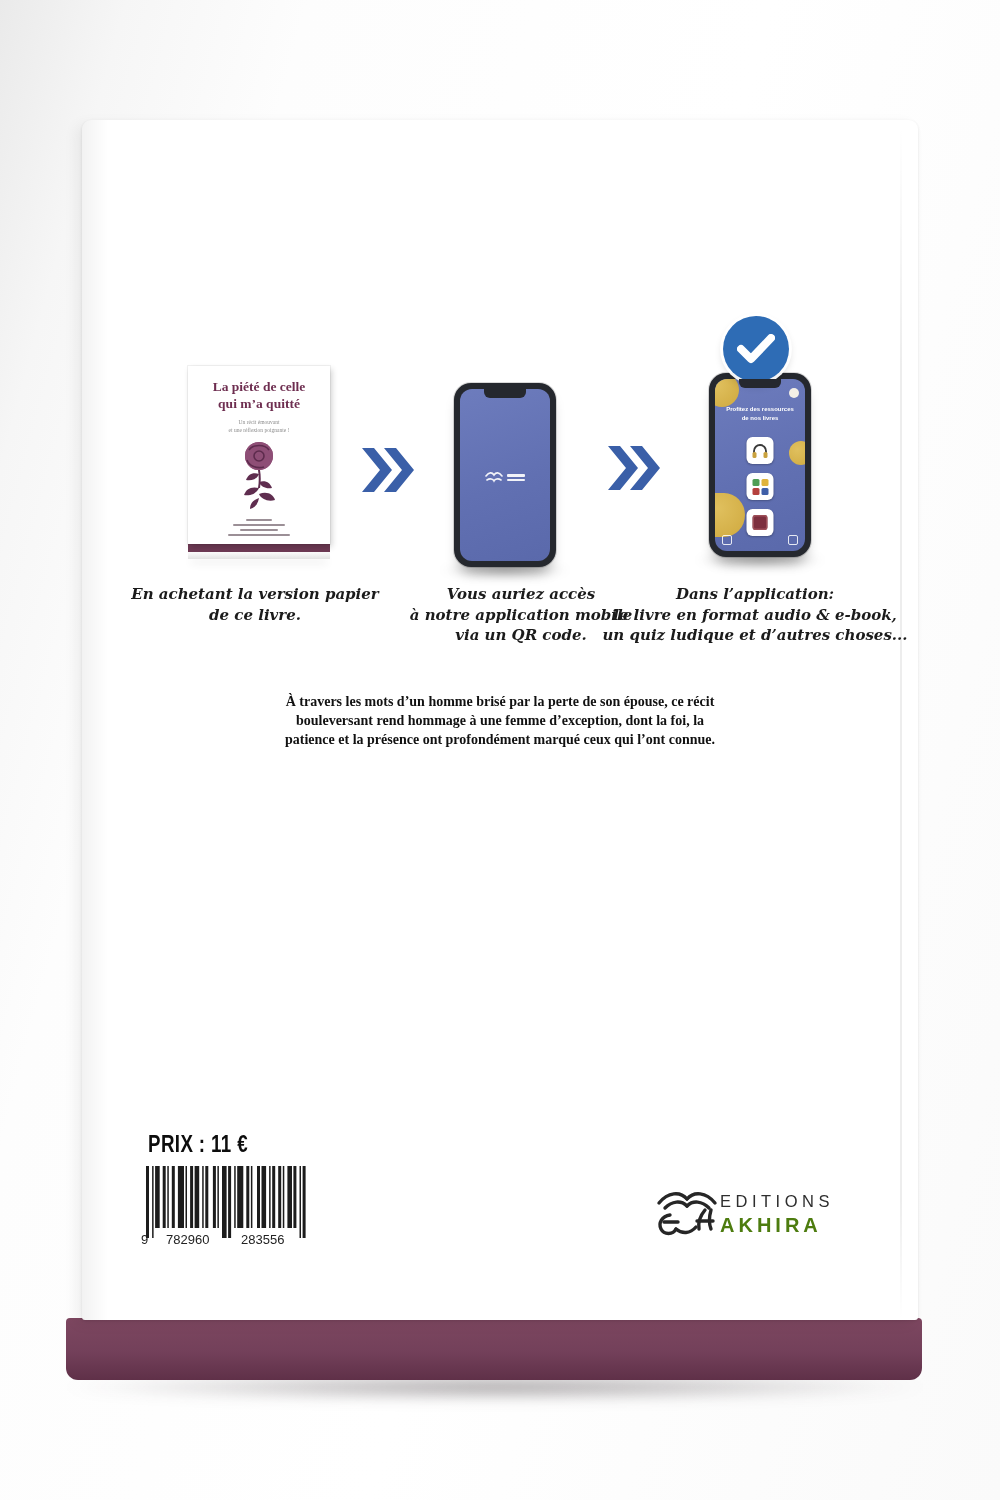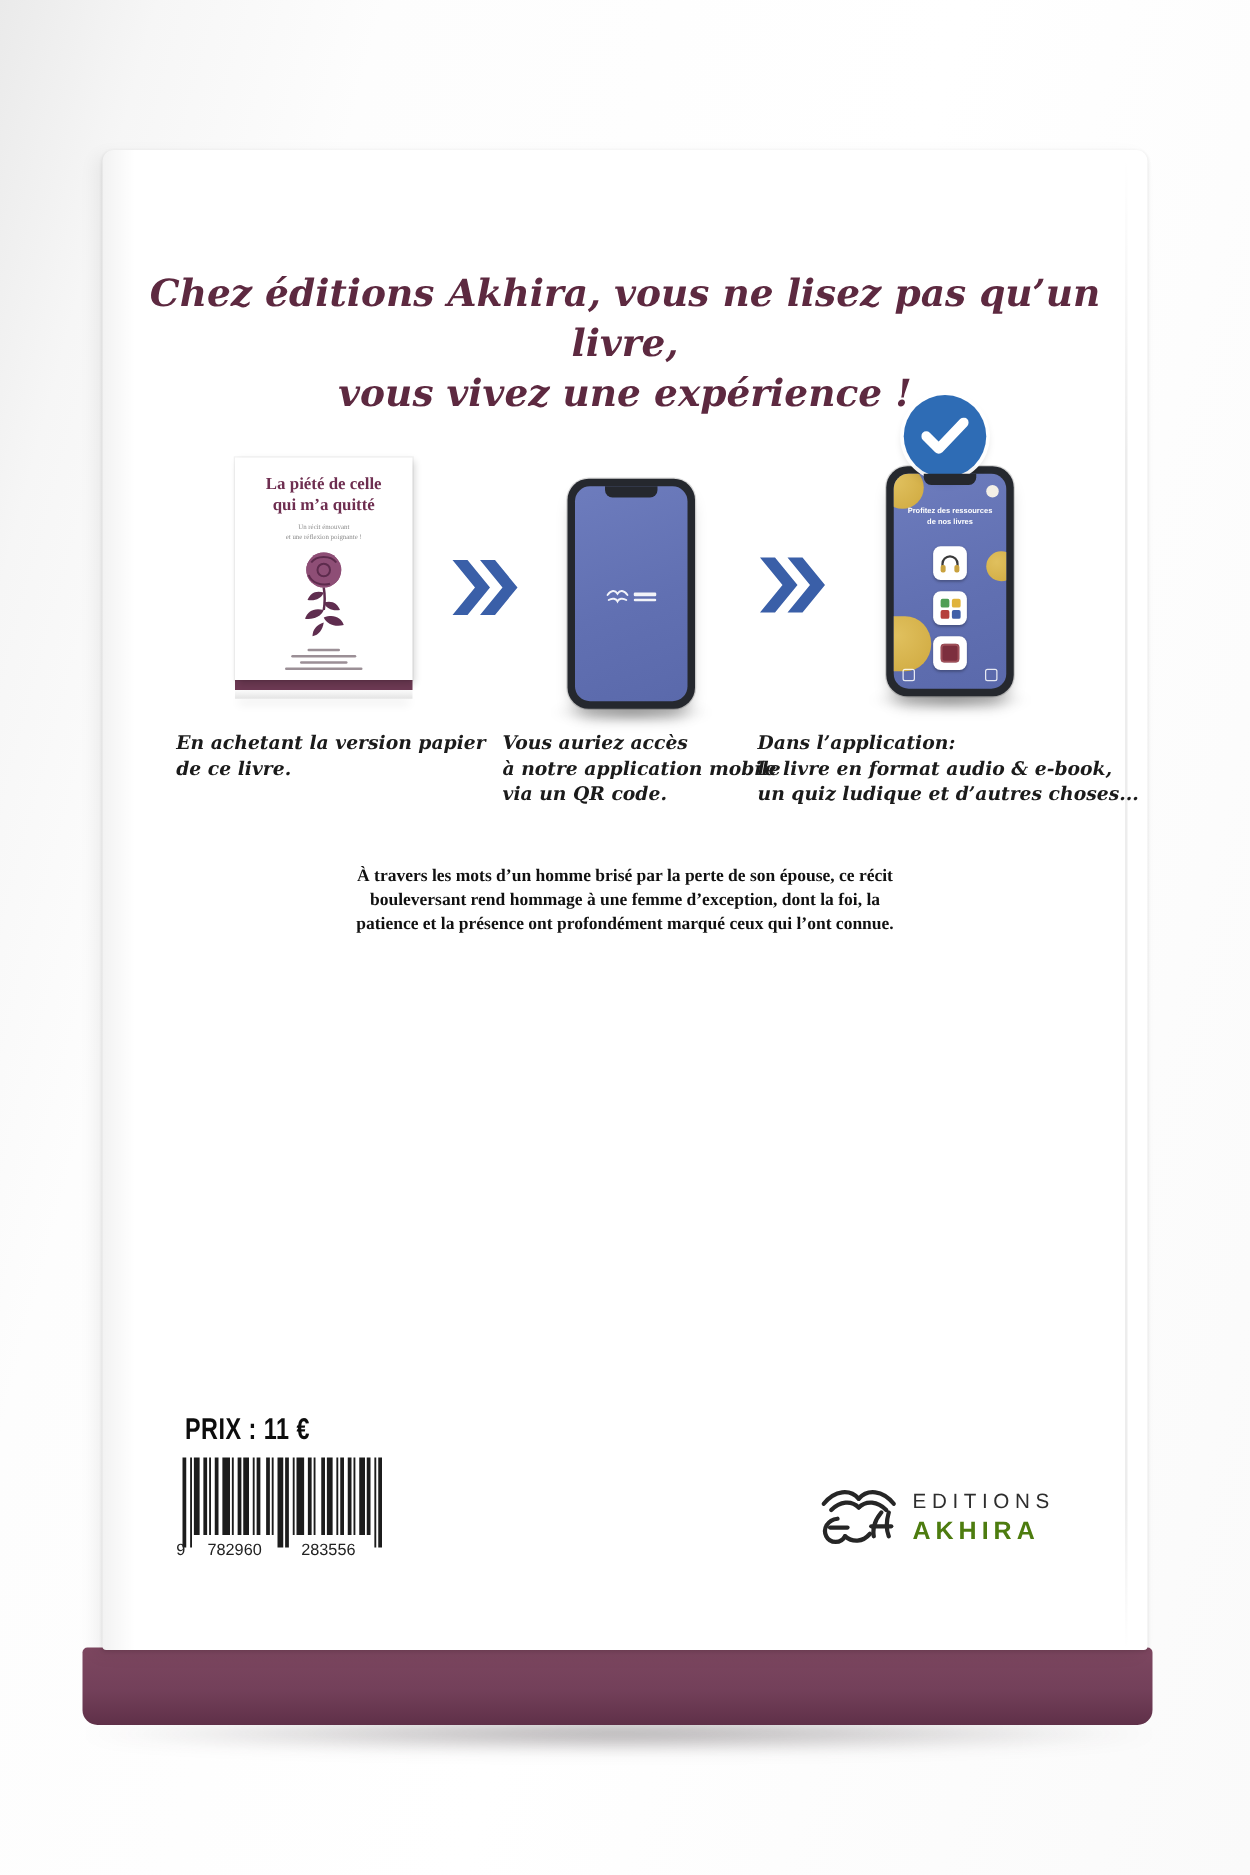--- a/index.html
+++ b/index.html
@@ -109,23 +109,23 @@
     position:absolute;left:641px;top:196px;width:66px;height:66px;border-radius:50%;
     background:#2e6cb5;box-shadow:0 0 0 3px rgba(255,255,255,.95), 0 4px 8px rgba(0,0,0,.18);
     display:flex;align-items:center;justify-content:center;
   }
   .phone-shadow{position:absolute;width:130px;height:16px;border-radius:50%;
     background:radial-gradient(ellipse, rgba(0,0,0,.28), rgba(0,0,0,0) 70%);filter:blur(4px);}
   #phone-shadow-1{left:358px;top:442px;}
   #phone-shadow-2{left:613px;top:432px;}
   
   .caption{
-    position:absolute;white-space:pre-line;
+    position:absolute;text-align:center;white-space:pre-line;
     font-family:"DejaVu Serif",serif;font-style:italic;font-weight:700;
-    font-size:15px;line-height:1.38;color:#1b1b1b;margin-left:16px;
+    font-size:15px;line-height:1.38;color:#1b1b1b;
   }
   #caption-1{left:43px;top:464px;width:260px;}
   #caption-2{left:304px;top:464px;width:270px;}
   #caption-3{left:508px;top:464px;width:330px;}
   
   .para{
     position:absolute;left:24px;width:788px;text-align:center;white-space:pre-line;
     font-family:"Liberation Serif",serif;font-weight:700;
     font-size:14px;line-height:1.35;color:#111111;
   }
@@ -138,43 +138,41 @@
     position:absolute;left:66px;top:1010px;
     font-family:"Liberation Sans",sans-serif;font-weight:700;font-size:24px;color:#0d0d0d;
     transform:scaleX(.78);transform-origin:left center;letter-spacing:.5px;
   }
   .barcode{position:absolute;left:56px;top:1044px;width:176px;height:86px;background:#fff;}
   .barcode svg{display:block;}
   .barcode text{
     font-family:"Liberation Sans",sans-serif;font-size:13px;fill:#222;
   }
   
-  .publisher{position:absolute;left:574px;top:1068px;width:230px;display:flex;align-items:center;gap:12px;}
+  .publisher{position:absolute;left:574px;top:1068px;width:230px;display:flex;align-items:center;gap:2px;}
   .publisher-text{display:flex;flex-direction:column;gap:3px;}
   .publisher-top{
     font-family:"Liberation Sans",sans-serif;font-weight:500;font-size:16.5px;
     letter-spacing:4.5px;color:#2e2e2e;
   }
   .publisher-bottom{
     font-family:"Liberation Sans",sans-serif;font-weight:800;font-size:20px;
     letter-spacing:4px;color:#4d7c0f;
   }
 </style>
 </head>
 <body>
 
 <div id="stage">
 
   <div id="ground-shadow"></div>
   <div id="spine-band"></div>
 
   <div id="book-cover">
 
-    <div class="headline">Chez éditions Akhira, vous ne lisez pas qu’un livre,
-vous vivez une expérience !</div>
 
     <div class="mini-book">
       <div class="mini-cover">
         <div class="mini-title">La piété de celle
 qui m’a quitté</div>
         <div class="mini-subtitle">Un récit émouvant
 et une réflexion poignante !</div>
         <svg class="mini-rose" width="52" height="74" viewBox="0 0 52 74">
           <g fill="#8e4e76">
             <circle cx="26" cy="16" r="14"></circle>

